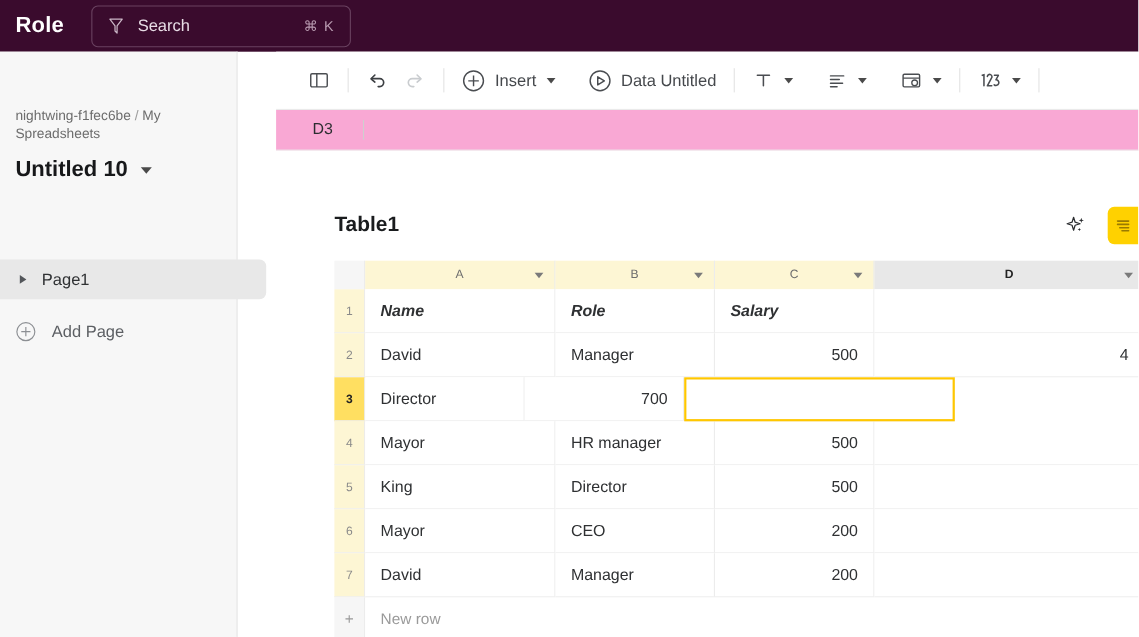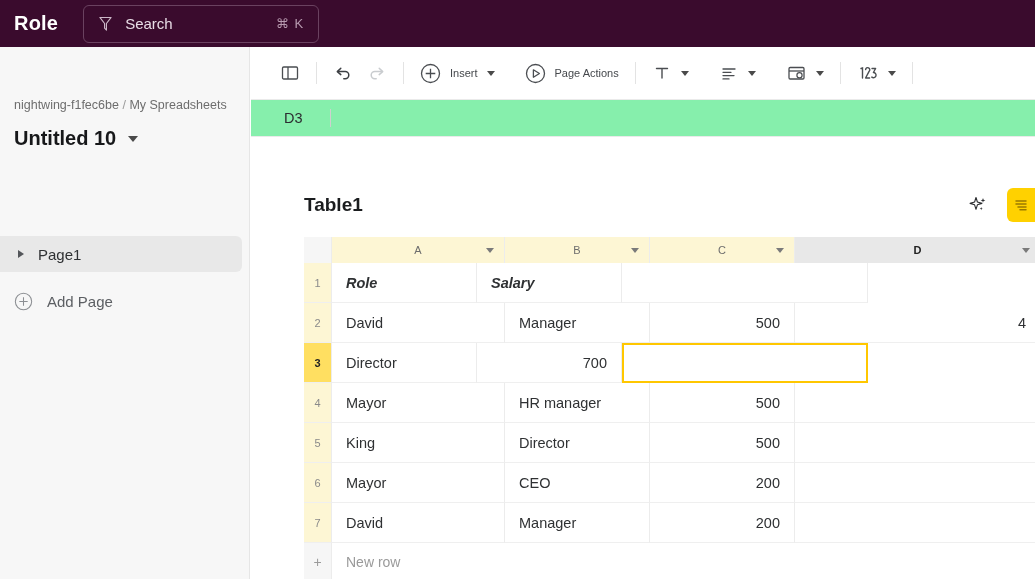--- a/index.html
+++ b/index.html
@@ -28,21 +28,21 @@
     background: transparent;
   }
   .search-icon { width: 15px; height: 16px; flex: 0 0 auto; }
   .search-label {
     color: #e8dde6; font-size: 15px; margin-left: 12px; flex: 1 1 auto;
   }
   .search-kbd { color: #b89bb0; font-size: 13px; letter-spacing: 1px; }
 
   
   .sidebar {
-    position: absolute; top: 47px; left: 0; width: 250px; height: 532px;
+    position: absolute; top: 47px; left: 0; width: 216px; height: 532px;
     background: #f7f7f7; border-right: 1px solid #e6e6e6;
   }
   .breadcrumb {
     margin: 50px 16px 0 14px; font-size: 12.5px; color: #6d6d6d;
     line-height: 16px;
   }
   .breadcrumb .sep { color: #9b9b9b; }
   .doc-title-row {
     display: flex; align-items: center; margin: 14px 0 0 14px;
   }
@@ -73,32 +73,32 @@
   
   .toolbar {
     position: absolute; top: 47px; left: 251px; width: 784px; height: 53px;
     background: #ffffff; border-bottom: 1px solid #eaeaea;
     display: flex; align-items: center;
   }
   .tb-item {
     display: flex; align-items: center; height: 34px;
     padding: 0 7px; border-radius: 5px;
   }
-  .tb-label { font-size: 11px; color: #45484c; margin-left: 9px; }
+  .tb-label { font-size: 15px; color: #45484c; margin-left: 9px; }
   .tb-sep { width: 1px; height: 22px; background: #e3e3e3; margin: 0 9px; }
   .caret-tb {
     width: 0; height: 0; margin-left: 9px;
     border-left: 4.5px solid transparent; border-right: 4.5px solid transparent;
     border-top: 5.5px solid #4a4a4a;
   }
 
   
   .formulabar {
     position: absolute; top: 100px; left: 251px; width: 784px; height: 37px;
-    background: #86efac; border-bottom: 1px solid #eaeaea;
+    background: #f9a8d4; border-bottom: 1px solid #eaeaea;
     display: flex; align-items: center;
   }
   .cellref { font-size: 14.5px; color: #2b2d30; margin-left: 33px; width: 46px; }
   .fb-divider { width: 1px; height: 18px; background: #cfcfcf; }
   .fb-input { flex: 1; height: 100%; }
 
   
   .sheet {
     position: absolute; top: 137px; left: 251px; width: 784px; height: 442px;
     background: #ffffff; overflow: hidden;
@@ -235,21 +235,21 @@
       <span class="caret-tb"></span>
     </div>
 
     <div style="width:16px"></div>
 
     <div class="tb-item">
       <svg width="21" height="21" viewBox="0 0 21 21">
         <circle cx="10.5" cy="10.5" r="9" fill="none" stroke="#4a4d51" stroke-width="1.3"></circle>
         <path d="M8.4 6.8 L14.4 10.5 L8.4 14.2 Z" fill="none" stroke="#4a4d51" stroke-width="1.3" stroke-linejoin="round"></path>
       </svg>
-      <span class="tb-label">Page Actions</span>
+      <span class="tb-label">Data Untitled</span>
     </div>
 
     <div class="tb-sep"></div>
 
     <div class="tb-item">
       <svg width="20" height="20" viewBox="0 0 20 20">
         <path d="M4.5 5.5 L15.5 5.5 M10 5.5 L10 15" stroke="#4a4d51" stroke-width="1.4" stroke-linecap="round"></path>
       </svg>
       <span class="caret-tb"></span>
     </div>
@@ -332,20 +332,21 @@
           <span class="hcaret"></span>
         </div>
         <div class="colhead sel" style="width:246px;background:#e8e8e8;border-right:1px solid #dcdcdc;">
           <span class="colhead-letter">D</span>
           <span class="hcaret"></span>
         </div>
       </div>
 
       <div class="grid-row" style="height:40px">
         <div class="rownum">1</div>
+        <div class="cell hdr" style="width:173px">Name</div>
         <div class="cell hdr" style="width:145px">Role</div>
         <div class="cell hdr" style="width:145px">Salary</div>
         <div class="cell" style="width:246px"></div>
       </div>
 
       <div class="grid-row" style="height:40px">
         <div class="rownum">2</div>
         <div class="cell" style="width:173px">David</div>
         <div class="cell" style="width:145px">Manager</div>
         <div class="cell num" style="width:145px">500</div>

